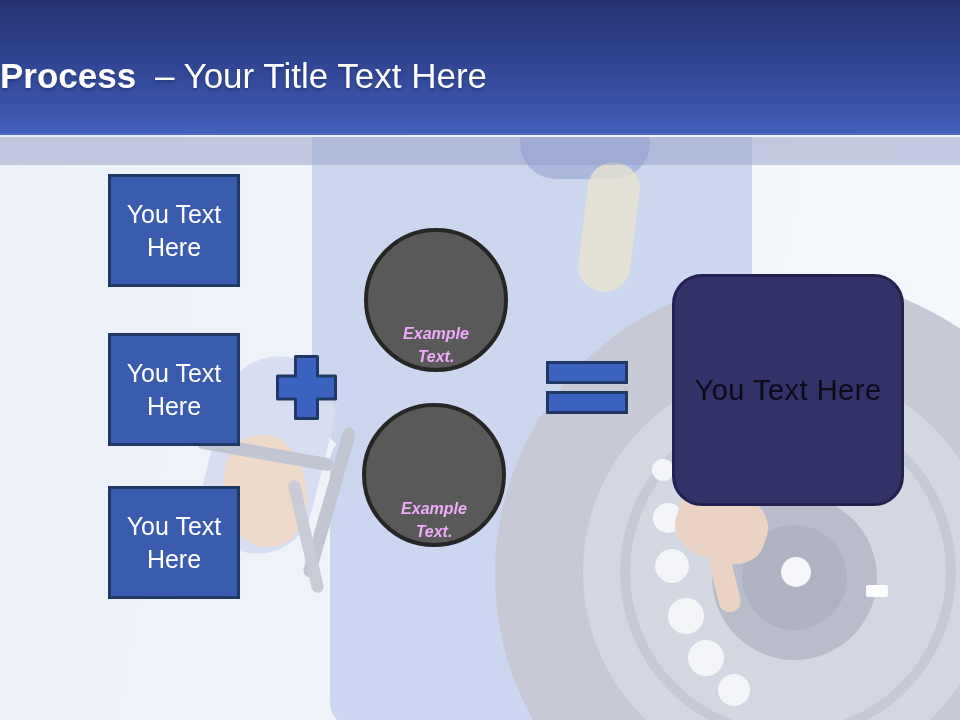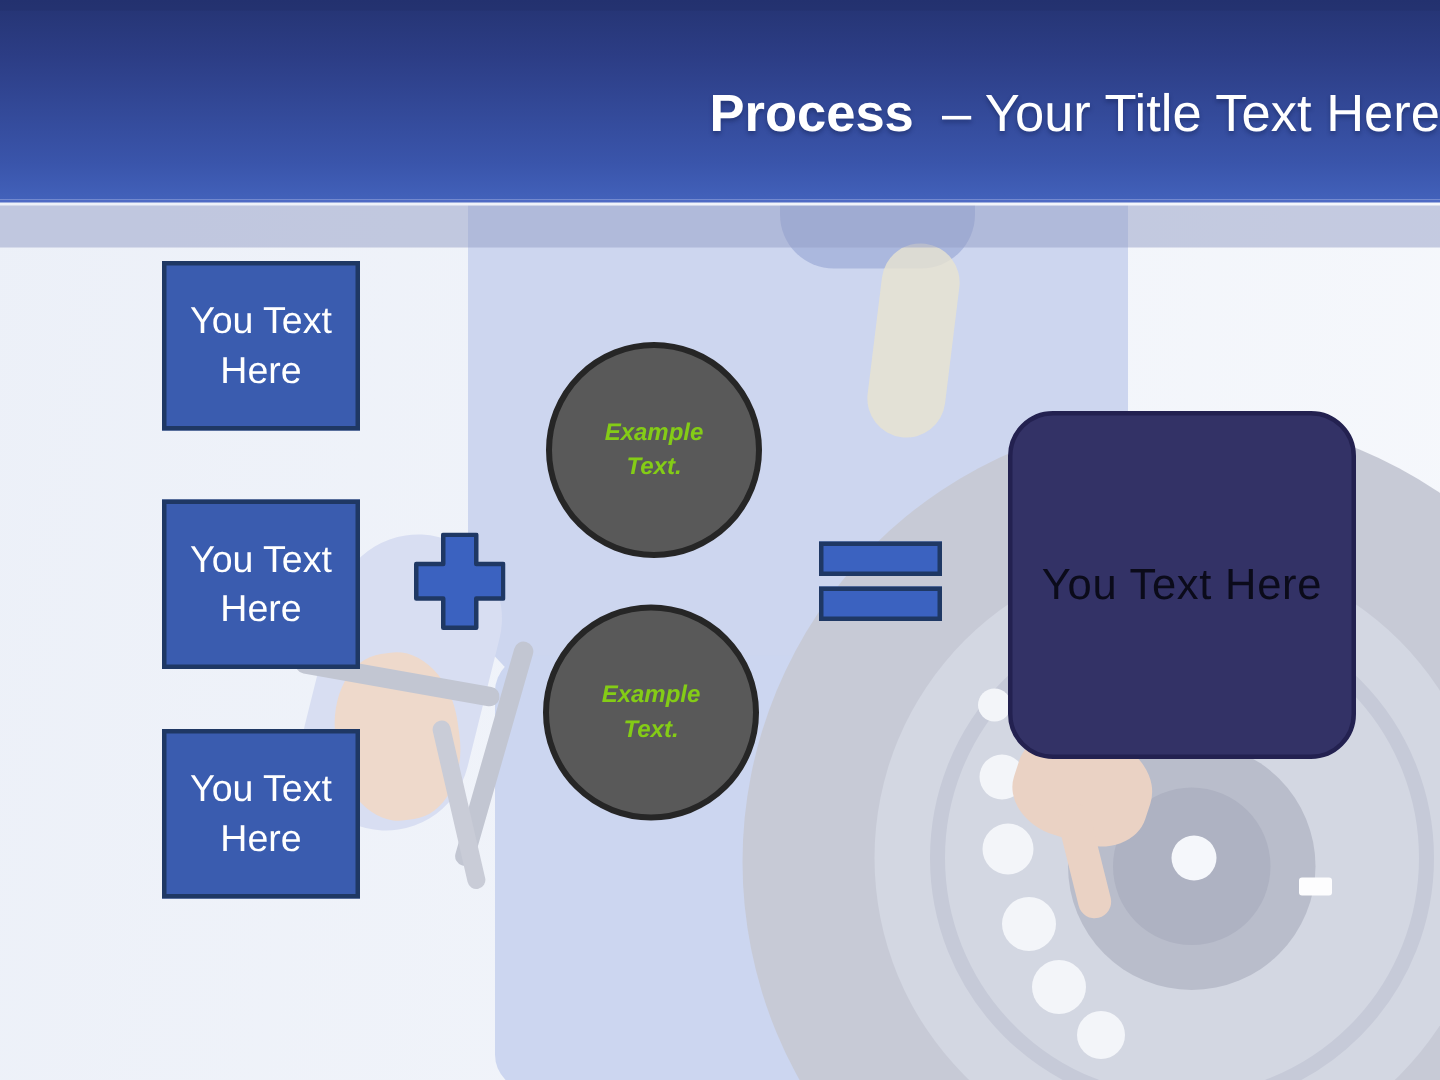--- a/index.html
+++ b/index.html
@@ -6,21 +6,21 @@
   .slide{
     position:relative;width:960px;height:720px;overflow:hidden;
     background:linear-gradient(100deg,#ecf0f8 0%,#f1f4fa 55%,#f6f8fc 100%);
     font-family:"Liberation Sans",sans-serif;
   }
   
   .header{
     position:absolute;top:0;left:0;width:960px;height:135px;box-sizing:border-box;
     background:linear-gradient(180deg,#253473 0%,#2c3d85 28%,#3a55ab 82%,#4261ba 100%);
     border-bottom:2px solid #4e6ac4;
-    display:flex;align-items:center;justify-content:flex-end;padding-top:18px;
+    display:flex;align-items:center;justify-content:flex-start;padding-top:18px;
   }
   .header::before{content:"";position:absolute;top:0;left:0;width:100%;height:7px;background:#22306b;opacity:.55;}
   .title{margin:0;font-size:35px;font-weight:normal;color:#ffffff;text-shadow:0 2px 3px rgba(10,20,60,.35);white-space:nowrap;}
   .title-bold{font-weight:bold;}
   .title-rest{margin-left:9px;}
   .band{position:absolute;top:137px;left:0;width:960px;height:28px;background:rgba(148,158,198,.5);}
   
   .photo{position:absolute;top:137px;left:0;width:960px;height:583px;overflow:hidden;}
   .photo div{position:absolute;}
   .ph-torso{left:312px;top:0;width:440px;height:330px;background:#cdd6ef;border-radius:0 0 140px 80px;}
@@ -56,22 +56,22 @@
     display:flex;align-items:center;justify-content:center;
   }
   .step-1{top:174px}.step-2{top:333px}.step-3{top:486px}
   .step-box span{display:inline-block;max-width:118px;}
   .op-plus{position:absolute;left:276px;top:355px;width:61px;height:65px;}
   .equals{position:absolute;left:546px;top:361px;display:flex;flex-direction:column;gap:7px;}
   .equals .bar{width:76px;height:17px;background:#3B62C0;border:3px solid #1F3864;}
   .circle{
     position:absolute;width:136px;height:136px;border-radius:50%;
     background:#595959;border:4px solid #262626;
-    color:#84cc16;font-size:16px;font-weight:bold;font-style:italic;line-height:1.45;
-    display:flex;align-items:center;justify-content:center;text-align:center;
+    color:#f0abfc;font-size:16px;font-weight:bold;font-style:italic;line-height:1.45;
+    display:flex;align-items:flex-end;justify-content:center;text-align:center;
   }
   .circle-1{left:364px;top:228px;}
   .circle-2{left:362px;top:403px;}
   .circle span{display:inline-block;max-width:95px;}
   .result-box{
     position:absolute;left:672px;top:274px;width:226px;height:226px;
     background:#333266;border:3px solid #232150;border-radius:30px;
     color:#0b0b1a;font-size:29px;letter-spacing:.5px;
     display:flex;align-items:center;justify-content:center;text-align:center;
   }

